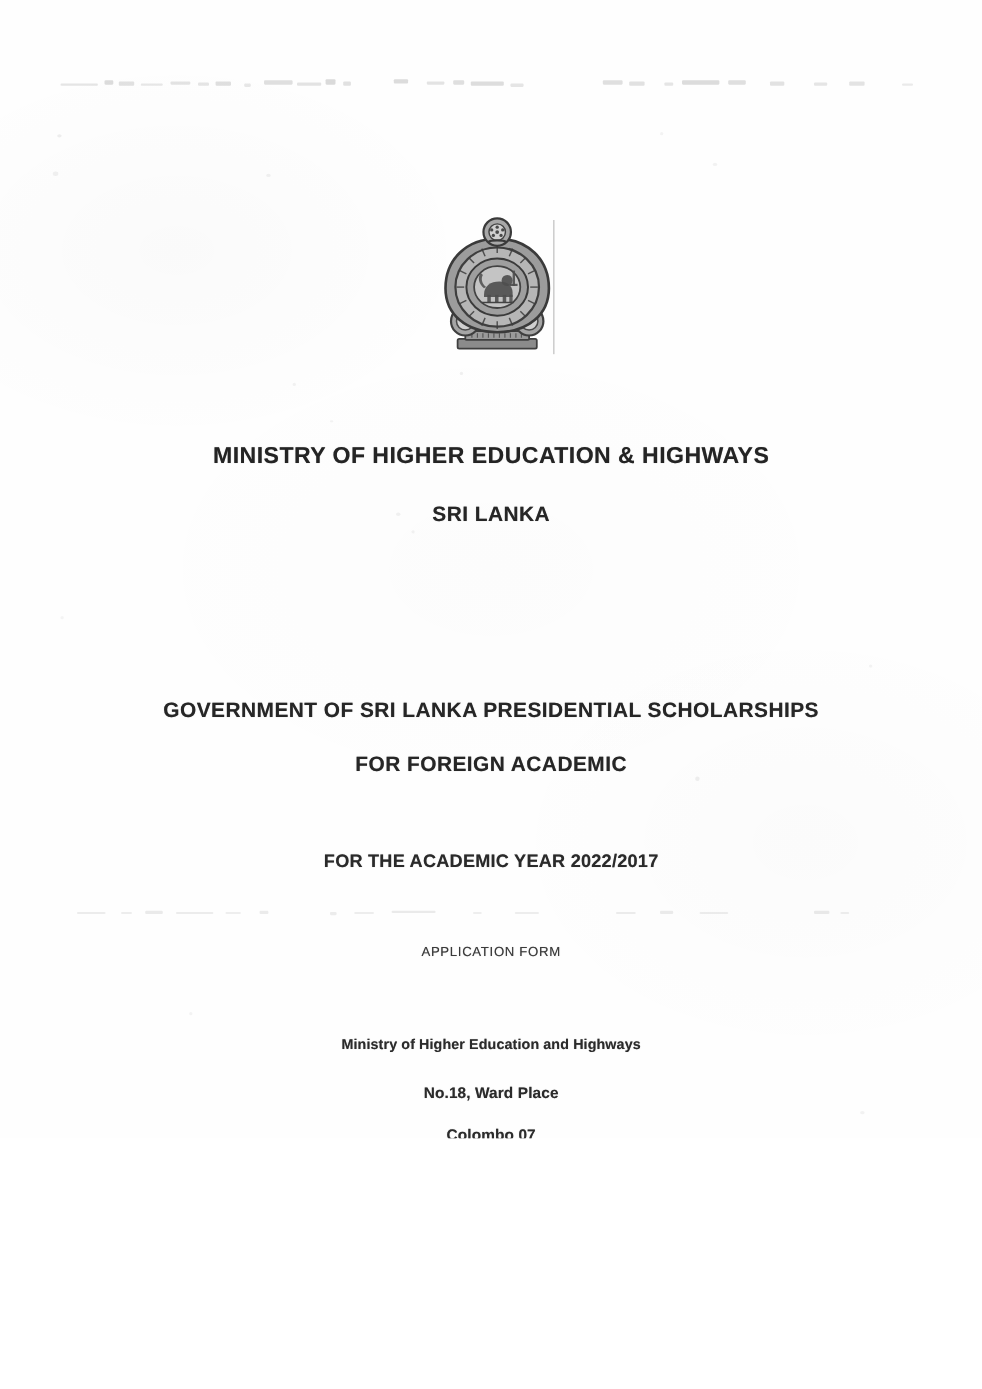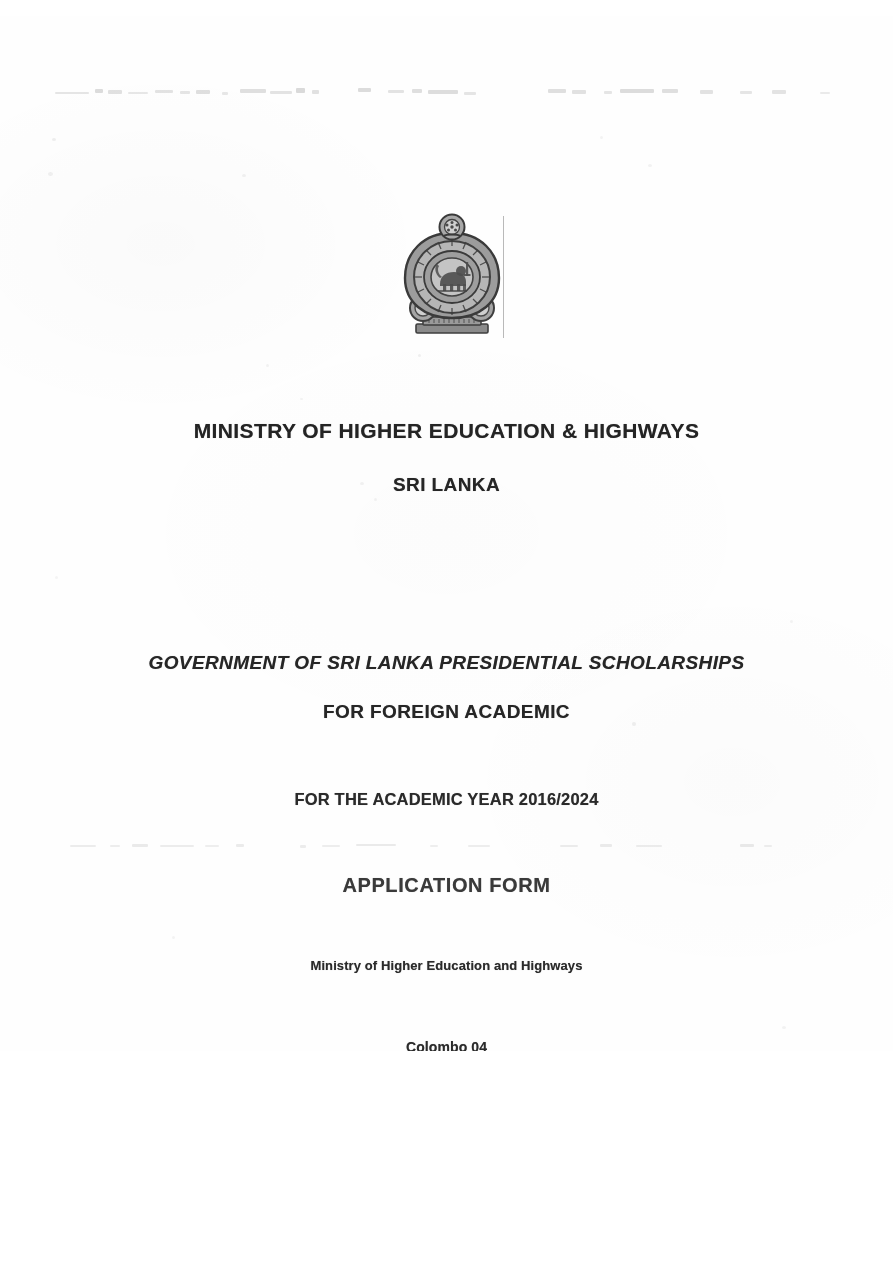--- a/index.html
+++ b/index.html
@@ -8,21 +8,21 @@
     padding: 0;
     background: #ffffff;
   }
   body {
     font-family: "Liberation Sans", sans-serif;
   }
   .page {
     position: relative;
     width: 893px;
     height: 1035px;
-    margin: 16px auto;
+    margin: 0 auto;
     background: #fefefe;
     overflow: hidden;
     
     background-image:
       radial-gradient(ellipse 400px 260px at 18% 22%, rgba(0,0,0,0.014), rgba(0,0,0,0) 70%),
       radial-gradient(ellipse 420px 300px at 82% 74%, rgba(0,0,0,0.012), rgba(0,0,0,0) 70%),
       radial-gradient(ellipse 520px 340px at 50% 50%, rgba(0,0,0,0.008), rgba(0,0,0,0) 72%);
   }
 
   
@@ -82,22 +82,22 @@
     letter-spacing: 0.4px;
     color: #262626;
   }
   .h-year {
     font-size: 16.5px;
     font-weight: bold;
     letter-spacing: 0.2px;
     color: #2a2a2a;
   }
   .h-form {
-    font-size: 20px;
-    font-weight: bold;
+    font-size: 12px;
+    font-weight: normal;
     letter-spacing: 0.6px;
     color: #3a3a3a;
   }
   .addr {
     font-size: 13px;
     font-weight: bold;
     letter-spacing: 0.1px;
     color: #2b2b2b;
   }
   .addr-small {
@@ -312,28 +312,29 @@
         <path d="M48 24 C50 22, 62 22, 64 24" stroke="#3a3a3a" stroke-width="2" fill="none"></path>
       </g>
     </svg>
   </div>
   <div class="scan-line"></div>
 
   <div class="line h-main inky" style="top:403px;">MINISTRY OF HIGHER EDUCATION &amp; HIGHWAYS</div>
 
   <div class="line h-sub inky" style="top:458px;">SRI LANKA</div>
 
-  <div class="line h-sub inky" style="top:636px;font-style:italic;">GOVERNMENT OF SRI LANKA PRESIDENTIAL SCHOLARSHIPS</div>
+  <div class="line h-sub inky" style="top:636px;">GOVERNMENT OF SRI LANKA PRESIDENTIAL SCHOLARSHIPS</div>
 
   <div class="line h-sub inky" style="top:685px;">FOR FOREIGN ACADEMIC</div>
 
-  <div class="line h-year inky" style="top:774px;">FOR THE ACADEMIC YEAR 2016/2024</div>
+  <div class="line h-year inky" style="top:774px;">FOR THE ACADEMIC YEAR 2022/2017</div>
 
   <div class="line h-form inky" style="top:858px;">APPLICATION FORM</div>
 
   <div class="line addr inky" style="top:942px;">Ministry of Higher Education and Highways</div>
 
-
-  <div class="line addr-small inky" style="top:1023px;">Colombo 04</div>
+  <div class="line addr-small inky" style="top:985px;">No.18, Ward Place</div>
+
+  <div class="line addr-small inky" style="top:1023px;">Colombo 07</div>
 
   <div class="line addr-small inky" style="top:1060px;">Sri Lanka</div>
 
 </div>
 
 </body></html>

